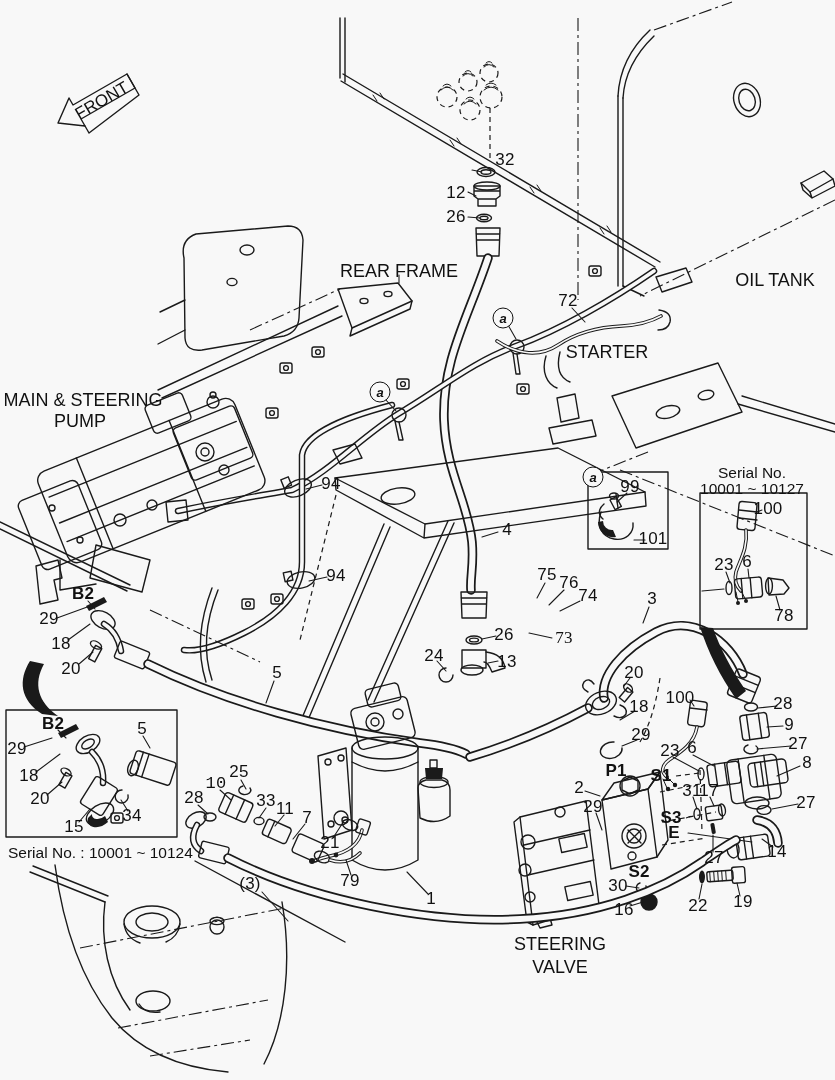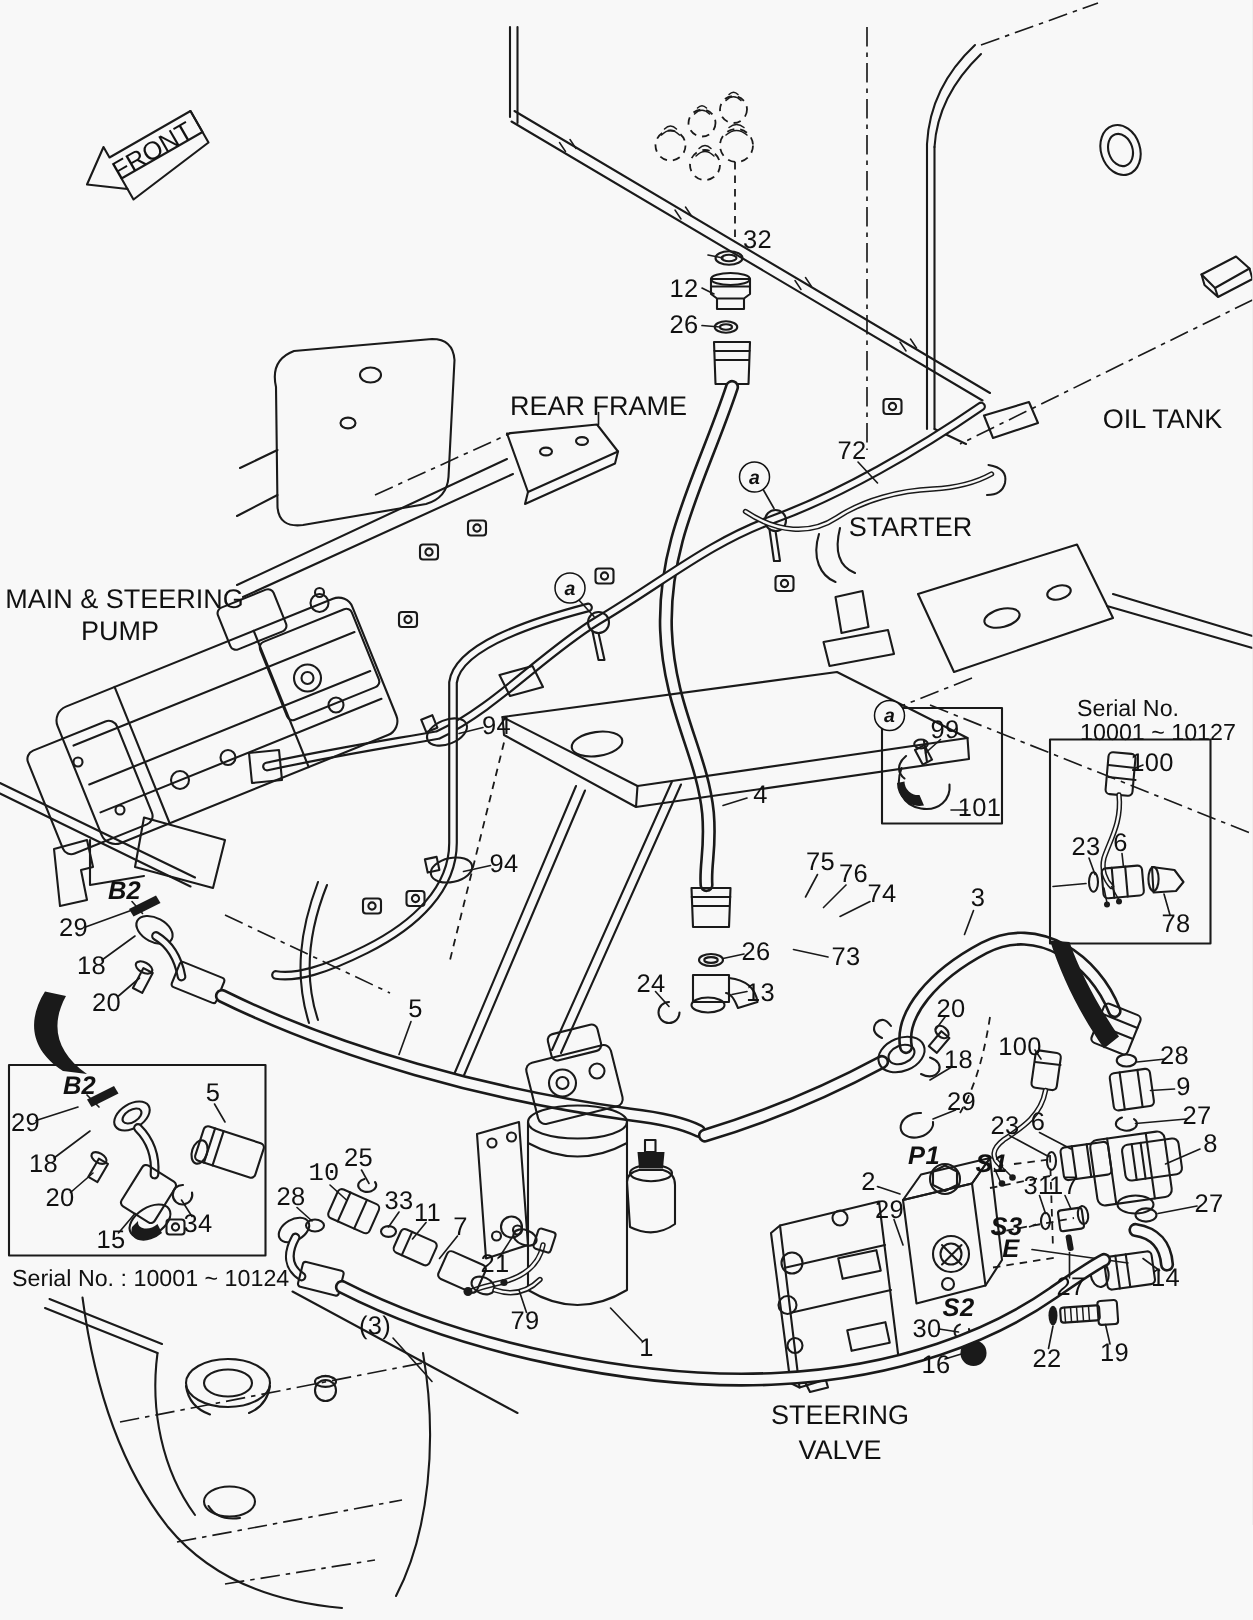--- a/index.html
+++ b/index.html
@@ -2,21 +2,21 @@
 <html><head>
 <meta charset="utf-8">
 <style>
   html,body{margin:0;padding:0;background:#e9e9e9;}
   #stage{position:relative;width:835px;height:1080px;background:#f8f8f8;overflow:hidden;
          font-family:"Liberation Sans","DejaVu Sans",sans-serif;color:#111;}
   #art{position:absolute;left:0;top:0;}
   #label-layer{position:absolute;left:0;top:0;width:835px;height:1080px;pointer-events:none;}
   .callout{position:absolute;transform:translate(-50%,-50%);font-size:17px;white-space:nowrap;
            color:#111;letter-spacing:.2px;}
-  .callout.bold{font-weight:bold;font-size:17px;font-style:italic;}
+  .callout.bold{font-weight:bold;font-size:17px;}
   .section{position:absolute;transform:translate(-50%,-50%);font-size:18px;white-space:nowrap;color:#111;}
   .serial{position:absolute;font-size:15.5px;white-space:nowrap;color:#111;}
   .marker{position:absolute;transform:translate(-50%,-50%);width:19px;height:19px;border:1.6px solid #111;
           border-radius:50%;background:#f8f8f8;font-size:13px;font-weight:bold;font-style:italic;
           display:flex;align-items:center;justify-content:center;line-height:1;}
   svg *{vector-effect:non-scaling-stroke;}
   .ln{fill:none;stroke:#1a1a1a;stroke-width:1.4;stroke-linecap:round;stroke-linejoin:round;}
   .tn{fill:none;stroke:#1a1a1a;stroke-width:1;stroke-linecap:round;}
   .ld{fill:none;stroke:#1a1a1a;stroke-width:1.1;stroke-linecap:round;}
   .dd{fill:none;stroke:#1a1a1a;stroke-width:1.1;stroke-dasharray:13 4 3 4;}
@@ -520,38 +520,38 @@
         <path d="M726,572 L730,583"></path>
         <path d="M748,569 L749,578"></path>
         <path d="M780,610 L776,596"></path>
     <path d="M399,275 L399,283"></path>
   </g>
 </svg>
 
 <div id="label-layer">
   <div class="serial" style="left:8px;top:844px;">Serial No. : 10001 ~ 10124</div>
   <div class="serial" style="left:752px;top:464px;transform:translateX(-50%);">Serial No.</div>
-  <div class="serial" style="left:772px;top:480px;transform:translateX(-50%);text-align:center;">10001 ~ 10127</div>
+  <div class="serial" style="left:752px;top:480px;transform:translateX(-50%);text-align:center;">10001 ~ 10127</div>
 <div class="callout" style="left: 460px; top: 160px; margin-left: 45px;">32</div>
       <div class="callout" style="left: 456px; top: 193px;">12</div>
       <div class="callout" style="left: 456px; top: 217px;">26</div>
       <div class="callout" style="left: 568px; top: 301px; text-align: center;">72</div>
       <div class="callout" style="left: 331px; top: 484px;">94</div>
       <div class="callout" style="left: 336px; top: 576px;">94</div>
       <div class="callout" style="left: 507px; top: 530px;">4</div>
       <div class="callout" style="left: 630px; top: 487px;">99</div>
       <div class="callout" style="left: 653px; top: 539px;">101</div>
       <div class="callout" style="left: 768px; top: 509px;">100</div>
       <div class="callout" style="left: 724px; top: 565px;">23</div>
       <div class="callout" style="left: 747px; top: 562px;">6</div>
       <div class="callout" style="left: 784px; top: 616px;">78</div>
       <div class="callout" style="left: 547px; top: 575px;">75</div>
       <div class="callout" style="left: 569px; top: 583px;">76</div>
       <div class="callout" style="left: 588px; top: 596px;">74</div>
-      <div class="callout" style="left: 564px; top: 638px;">73</div>
+      <div class="callout" style="left: 564px; top: 638px; font-family: Liberation Serif, serif;">73</div>
       <div class="callout" style="left: 504px; top: 635px;">26</div>
       <div class="callout" style="left: 434px; top: 656px;">24</div>
       <div class="callout" style="left: 507px; top: 662px;">13</div>
       <div class="callout" style="left: 652px; top: 599px;">3</div>
       <div class="callout bold" style="left: 83px; top: 594px;">B2</div>
       <div class="callout" style="left: 49px; top: 619px;">29</div>
       <div class="callout" style="left: 61px; top: 644px;">18</div>
       <div class="callout" style="left: 71px; top: 669px;">20</div>
       <div class="callout" style="left: 277px; top: 673px;">5</div>
       <div class="callout bold" style="left: 53px; top: 724px;">B2</div>

